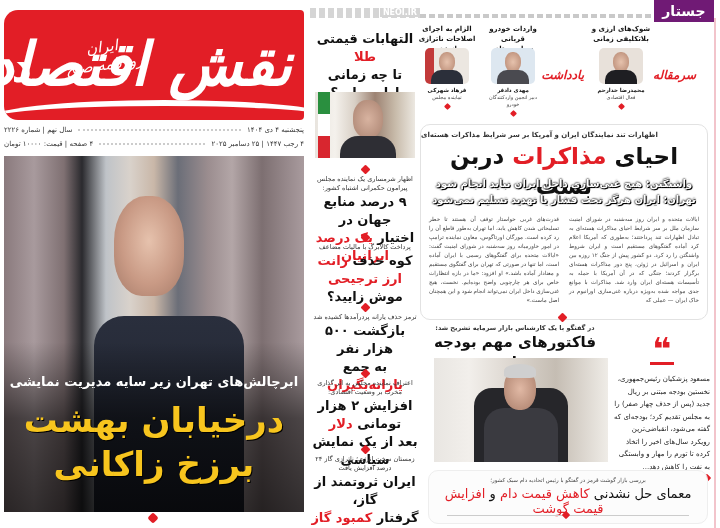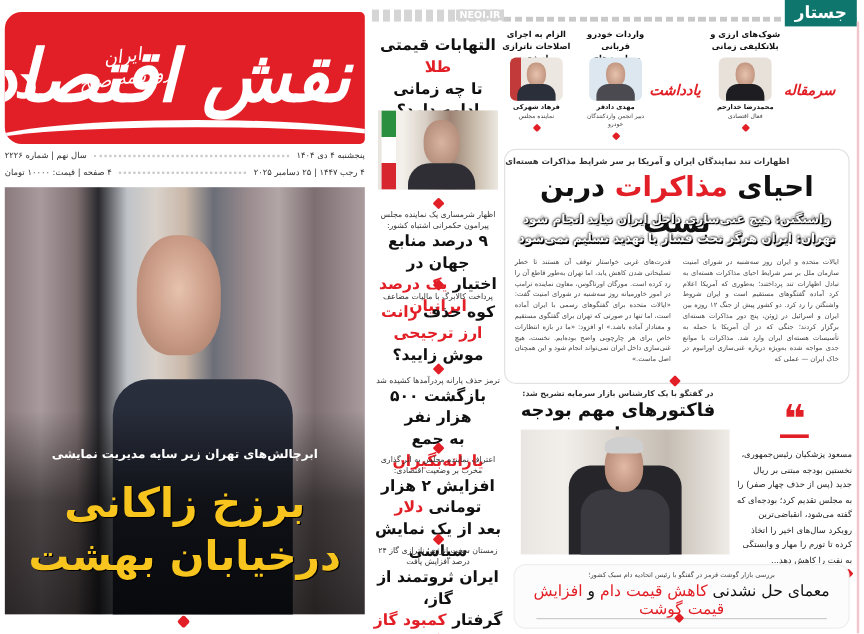--- a/index.html
+++ b/index.html
@@ -17,41 +17,41 @@
   .meta.r1 { top: 126px; }
   .meta.r2 { top: 140px; }
   .meta .dots { flex: 1; border-bottom: 2px dotted #ccc; margin: 0 6px 3px; }
 
   
   .main-photo { position: absolute; left: 4px; top: 156px; width: 300px; height: 356px; overflow: hidden;
     background: linear-gradient(90deg, #8a7a7d 0%, #a89a9d 10%, #7f7072 20%, #2a2a2e 26%, #bfc3c8 34%, #d9d2cb 42%, #c9b7a8 50%, #6b6e78 58%, #9b8d8f 68%, #b3a6a7 76%, #7d6f71 86%, #a99b9e 100%); }
   .main-photo .face { position: absolute; left: 110px; top: 40px; width: 70px; height: 100px; background: radial-gradient(ellipse at 50% 45%, #e6c2ad 0%, #c99a85 55%, #a47a68 100%); border-radius: 45% 45% 40% 40%; }
   .main-photo .suit { position: absolute; left: 90px; top: 160px; width: 150px; height: 200px; background: linear-gradient(180deg, #2a2f3d, #1b1f2a); border-radius: 30px 30px 0 0; }
   .main-photo .shade { position: absolute; left: 0; right: 0; bottom: 0; height: 170px; background: linear-gradient(180deg, rgba(0,0,0,0) 0%, rgba(0,0,0,.55) 45%, rgba(0,0,0,.7) 100%); }
-  .main-photo .kicker { position: absolute; left: 0; right: 0; top: 218px; text-align: center; color: #fff; font-size: 10px; font-weight: bold; }
+  .main-photo .kicker { position: absolute; left: 0; right: 0; top: 218px; text-align: center; color: #fff; font-size: 13px; font-weight: bold; }
   .main-photo .h1 { position: absolute; left: 0; right: 0; top: 242px; text-align: center; color: #f7c51e; font-size: 34px; font-weight: bold; line-height: 44px; text-shadow: 1px 1px 0 #000; }
   .main-marker { position: absolute; left: 149px; top: 514px; width: 8px; height: 8px; background: #e21e26; transform: rotate(45deg); border-radius: 2px; }
 
   
   .mid { position: absolute; left: 310px; top: 0; width: 110px; height: 528px; }
   .neoi { position: absolute; left: 0; top: 8px; width: 110px; height: 10px; font-size: 8px; color: #fff; background: repeating-linear-gradient(90deg, #d5d5d5 0 6px, #fff 6px 9px); }
   .neoi span { background: #d5d5d5; color: #fff; padding: 0 3px; font-weight: bold; }
   .mid .item { position: absolute; left: 0; width: 110px; text-align: center; }
   .mid .small { font-size: 6.5px; color: #333; line-height: 9px; }
   .mid .big { font-size: 13px; font-weight: bold; line-height: 18px; color: #111; }
   .red { color: #e21e26; }
   .marker { display: block; margin: 2px auto; width: 7px; height: 7px; background: #e21e26; transform: rotate(45deg); border-radius: 1px; }
   .gold-photo { position: absolute; left: 5px; top: 92px; width: 100px; height: 66px; background: linear-gradient(90deg, #e8e4de 0%, #f4f1ec 20%, #d8cfc5 40%, #9d8373 60%, #c7baa9 80%, #ece8e1 100%); overflow: hidden; }
   .gold-photo .flag { position: absolute; left: 3px; top: 0; width: 12px; height: 66px; background: linear-gradient(180deg, #2a8f3f 33%, #fff 33% 66%, #d8262f 66%); }
   .gold-photo .head { position: absolute; left: 38px; top: 8px; width: 30px; height: 38px; background: radial-gradient(ellipse, #d8b3a0, #a98270); border-radius: 45%; }
   .gold-photo .body { position: absolute; left: 25px; top: 44px; width: 56px; height: 30px; background: #2e2e34; border-radius: 18px 18px 0 0; }
 
   
   .right { position: absolute; left: 420px; top: 0; width: 300px; height: 528px; }
-  .brand-tab { position: absolute; right: 6px; top: 0; width: 60px; height: 22px; background: #0f766e; color: #fff; font-weight: bold; font-size: 14px; text-align: center; line-height: 22px; }
+  .brand-tab { position: absolute; right: 6px; top: 0; width: 60px; height: 22px; background: #701a75; color: #fff; font-weight: bold; font-size: 14px; text-align: center; line-height: 22px; }
   .dots-strip { position: absolute; left: 0; right: 6px; top: 14px; height: 4px; background: repeating-linear-gradient(90deg, #c9c9c9 0 6px, #fff 6px 9px); }
   .right-edge { position: absolute; right: 4px; top: 18px; width: 2px; height: 510px; background: #f2c4cb; }
 
   .cols { position: absolute; top: 24px; left: 0; width: 290px; height: 100px; }
   .col-person { position: absolute; top: 0; width: 62px; text-align: center; }
   .col-person .ttl { font-size: 7px; font-weight: bold; line-height: 10px; height: 22px; }
   .col-person .pic { width: 44px; height: 36px; margin: 2px auto; border-radius: 5px; overflow: hidden; position: relative; }
   .col-person .pic .h { position: absolute; left: 14px; top: 4px; width: 16px; height: 20px; background: radial-gradient(ellipse, #e6c2ad, #b58670); border-radius: 45%; }
   .col-person .pic .b { position: absolute; left: 6px; top: 22px; width: 32px; height: 20px; background: #333; border-radius: 10px 10px 0 0; }
   .col-person .nm { font-size: 5.5px; font-weight: bold; line-height: 8px; }
@@ -115,22 +115,22 @@
   <span class="dots"></span>
   <span>۴ صفحه | قیمت: ۱۰۰۰۰ تومان</span>
 </div>
 
 <div class="main-photo">
   <div class="face"></div>
   <div class="suit"></div>
   <div class="shade"></div>
   <div class="kicker">ابرچالش‌های تهران زیر سایه مدیریت نمایشی</div>
   <div class="h1">
+    <div>درخیابان بهشت</div>
     <div>برزخ زاکانی</div>
-    <div>درخیابان بهشت</div>
   </div>
 </div>
 <div class="main-marker"></div>
 
 <div class="mid">
   <div class="neoi"><span>NEOI.IR</span></div>
 
   <div class="item" style="top:30px">
     <div class="big"><span>التهابات قیمتی </span><span class="red">طلا</span></div>
     <div class="big">تا چه زمانی ادامه دارد؟</div>

